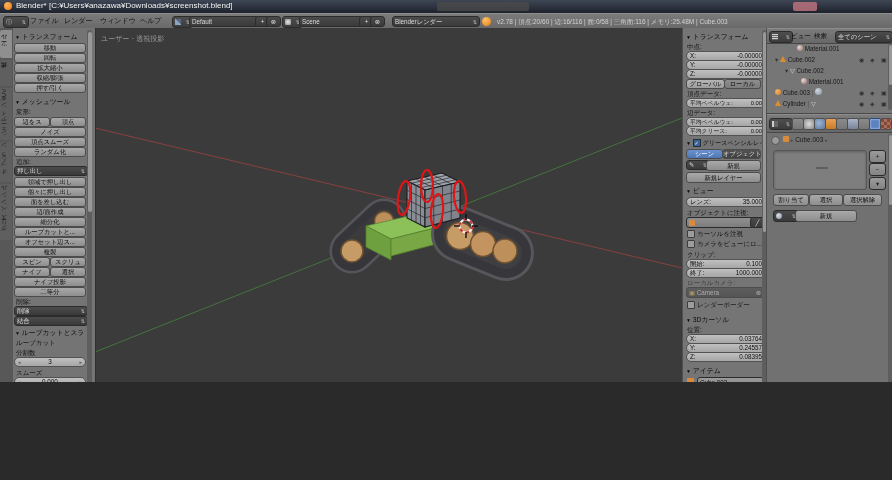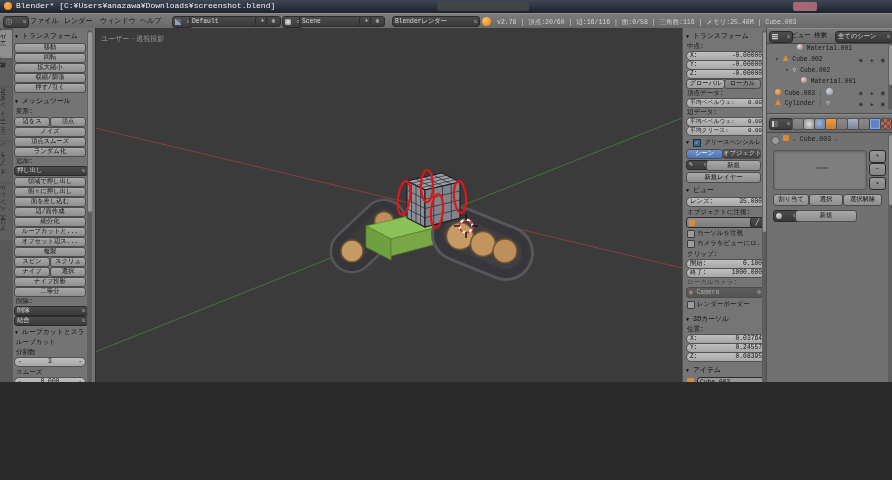--- a/index.html
+++ b/index.html
@@ -1,17 +1,17 @@
 <!DOCTYPE html>
 <html><head>
 <meta charset="utf-8">
 <style>
   html,body{margin:0;padding:0;background:#2a2a2a}
   #app{position:relative;width:892px;height:382px;background:#6f6f6f;overflow:hidden;
-       font-family:Liberation Mono, monospace;-webkit-font-smoothing:antialiased}
+       font-family:Liberation Sans, sans-serif;-webkit-font-smoothing:antialiased}
   .abs{position:absolute}
   
   .lbl{position:absolute;font-size:6.5px;color:#121212;white-space:nowrap;line-height:8px}
   .mnu{position:absolute;font-size:7px;color:#0e0e0e;white-space:nowrap;line-height:14px;height:14px}
   .ph{position:absolute;font-size:6.8px;color:#0a0a0a;white-space:nowrap;line-height:9px}
   
   .btn{position:absolute;background:linear-gradient(#a9a9a9,#8e8e8e);border:1px solid #4c4c4c;border-radius:3px;
        font-size:6.3px;color:#0b0b0b;text-align:center;line-height:8px;height:8px;overflow:hidden;white-space:nowrap}
   .dd{position:absolute;background:linear-gradient(#4b4b4b,#3a3a3a);border:1px solid #2b2b2b;border-radius:3px;
       font-size:6.3px;color:#dcdcdc;height:8px;line-height:8px;display:flex;align-items:center;

